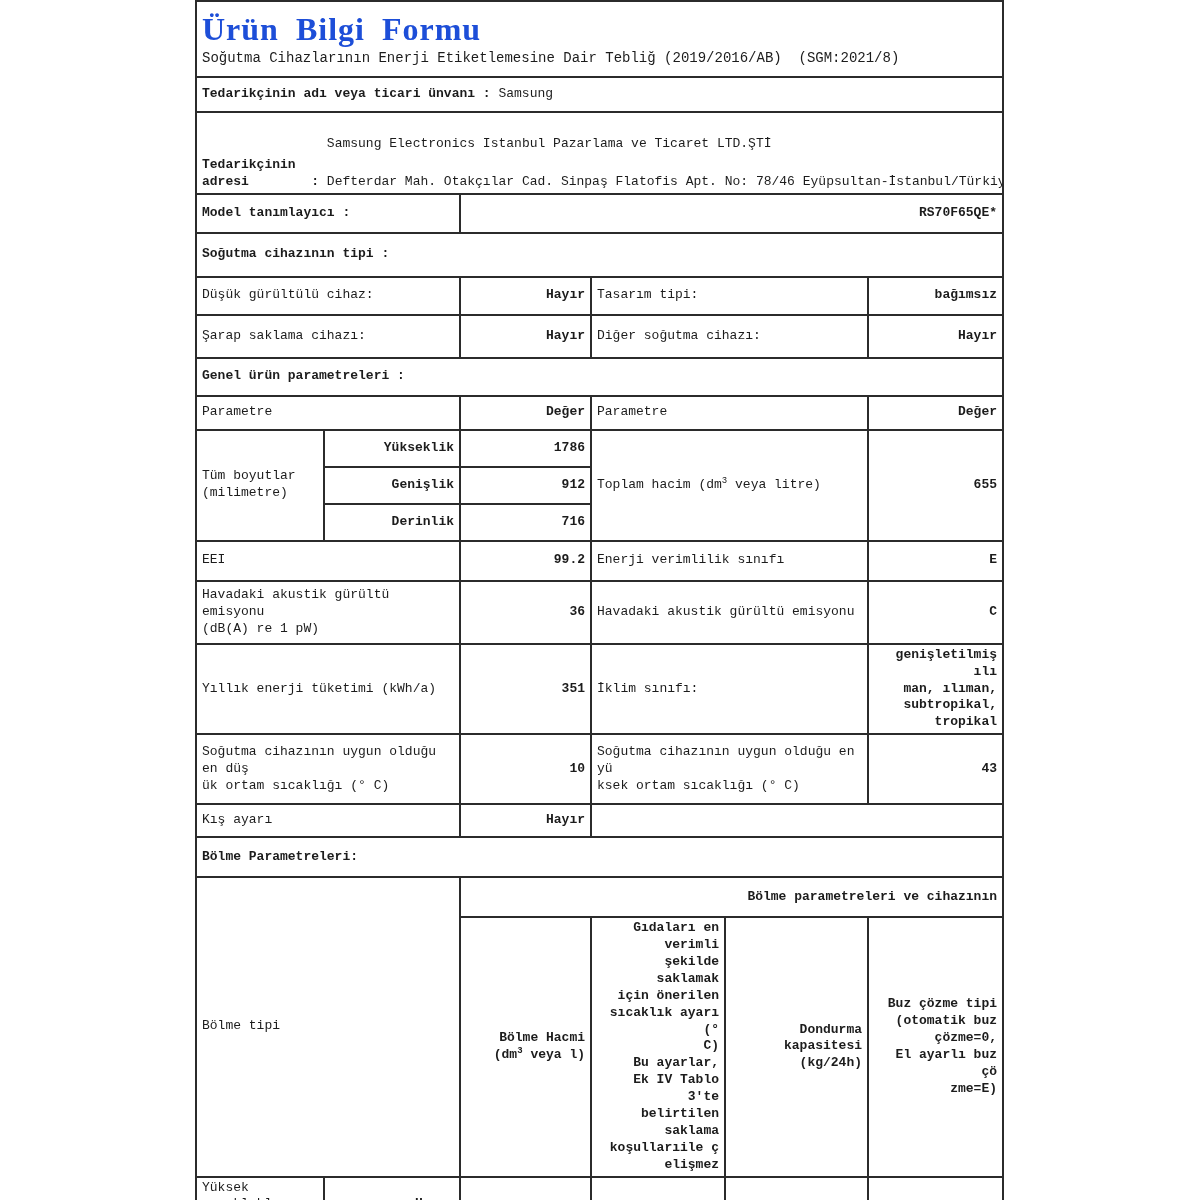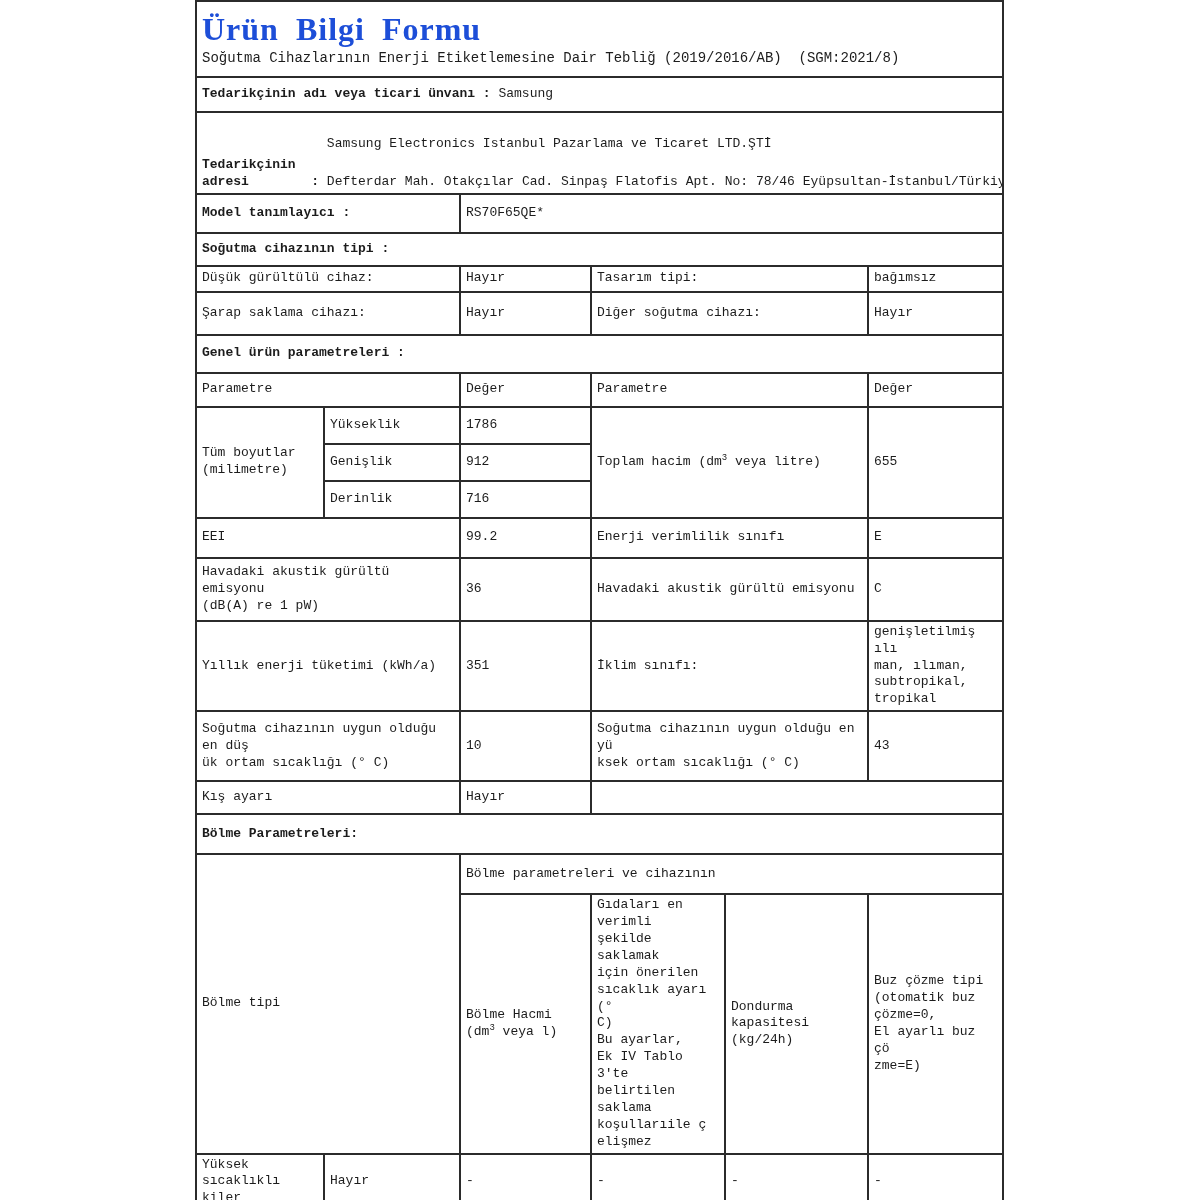--- a/index.html
+++ b/index.html
@@ -2,21 +2,21 @@
 <html lang="tr"><head>
 <meta charset="utf-8">
 <style>
   html,body{margin:0;padding:0;background:#ffffff;}
   .page{position:relative;width:1200px;height:1200px;background:#ffffff;overflow:hidden;
         font-family:"Liberation Mono","DejaVu Sans Mono",monospace;color:#1c1c1c;}
   table.form{position:absolute;left:195px;top:0;width:807px;border-collapse:collapse;table-layout:fixed;}
   table.form td{border:2px solid #2b2b2b;padding:2px 5px;font-size:13px;line-height:1.3;
                 vertical-align:middle;overflow:hidden;}
   .lab{text-align:left;white-space:pre-line;}
-  .val{text-align:left;white-space:pre-line;}
+  .val{text-align:right;white-space:pre-line;font-weight:bold;}
   .b{font-weight:700;}
   .title-cell{padding:4px 6px 2px 6px;}
   h1.doc-title{margin:0;font-family:"Liberation Serif","DejaVu Serif",serif;font-weight:700;
                font-size:32px;letter-spacing:1px;word-spacing:8px;line-height:1.15;color:#1d4ed8;}
   .doc-subtitle{font-size:14px;white-space:pre;margin-top:2px;}
   .inline-row{display:flex;align-items:flex-end;}
   .sep{white-space:pre;}
   sup{font-size:9px;line-height:0;}
   .addr-val div{white-space:pre;margin-top:21px;}
 </style>
@@ -59,25 +59,25 @@
           </div>
         </div>
       </td>
     </tr>
 
     <tr style="height:39px">
       <td colspan="2" class="lab b">Model tanımlayıcı :</td>
       <td colspan="4" class="val">RS70F65QE*</td>
     </tr>
 
-    <tr style="height:33px">
+    <tr style="height:44px">
       <td colspan="6" class="lab b">Soğutma cihazının tipi :</td>
     </tr>
 
-    <tr style="height:26px">
+    <tr style="height:38px">
       <td colspan="2" class="lab">Düşük gürültülü cihaz:</td>
       <td class="val">Hayır</td>
       <td colspan="2" class="lab">Tasarım tipi:</td>
       <td class="val">bağımsız</td>
     </tr>
     <tr style="height:43px">
       <td colspan="2" class="lab">Şarap saklama cihazı:</td>
       <td class="val">Hayır</td>
       <td colspan="2" class="lab">Diğer soğutma cihazı:</td>
       <td class="val">Hayır</td>

